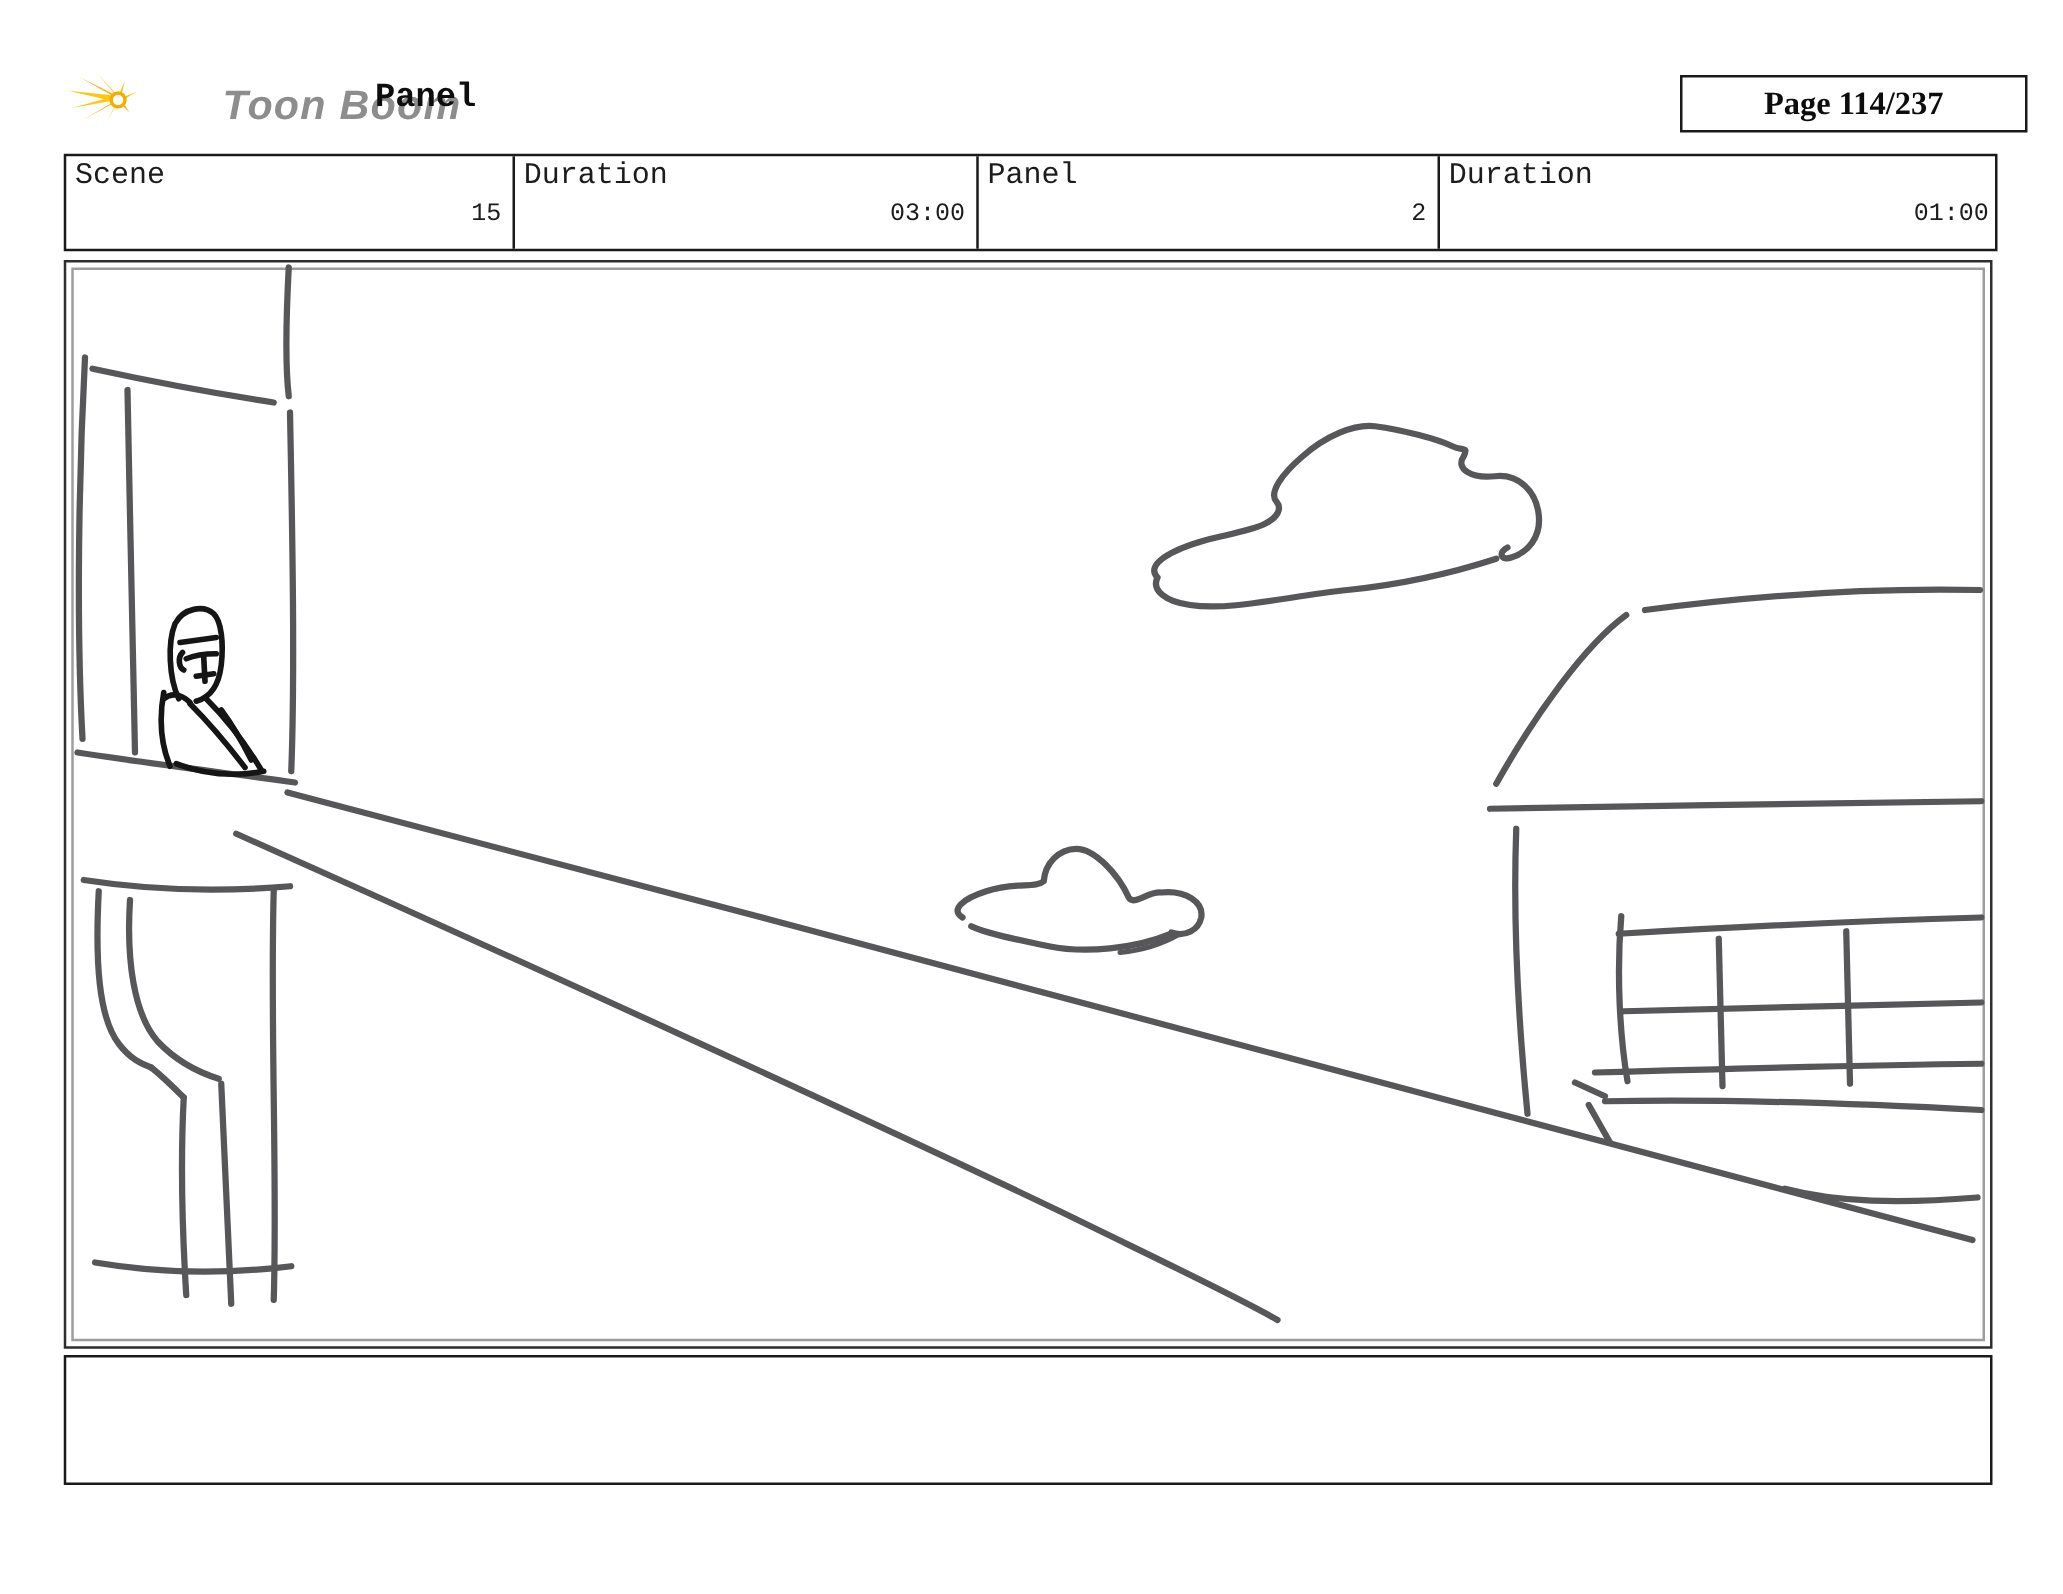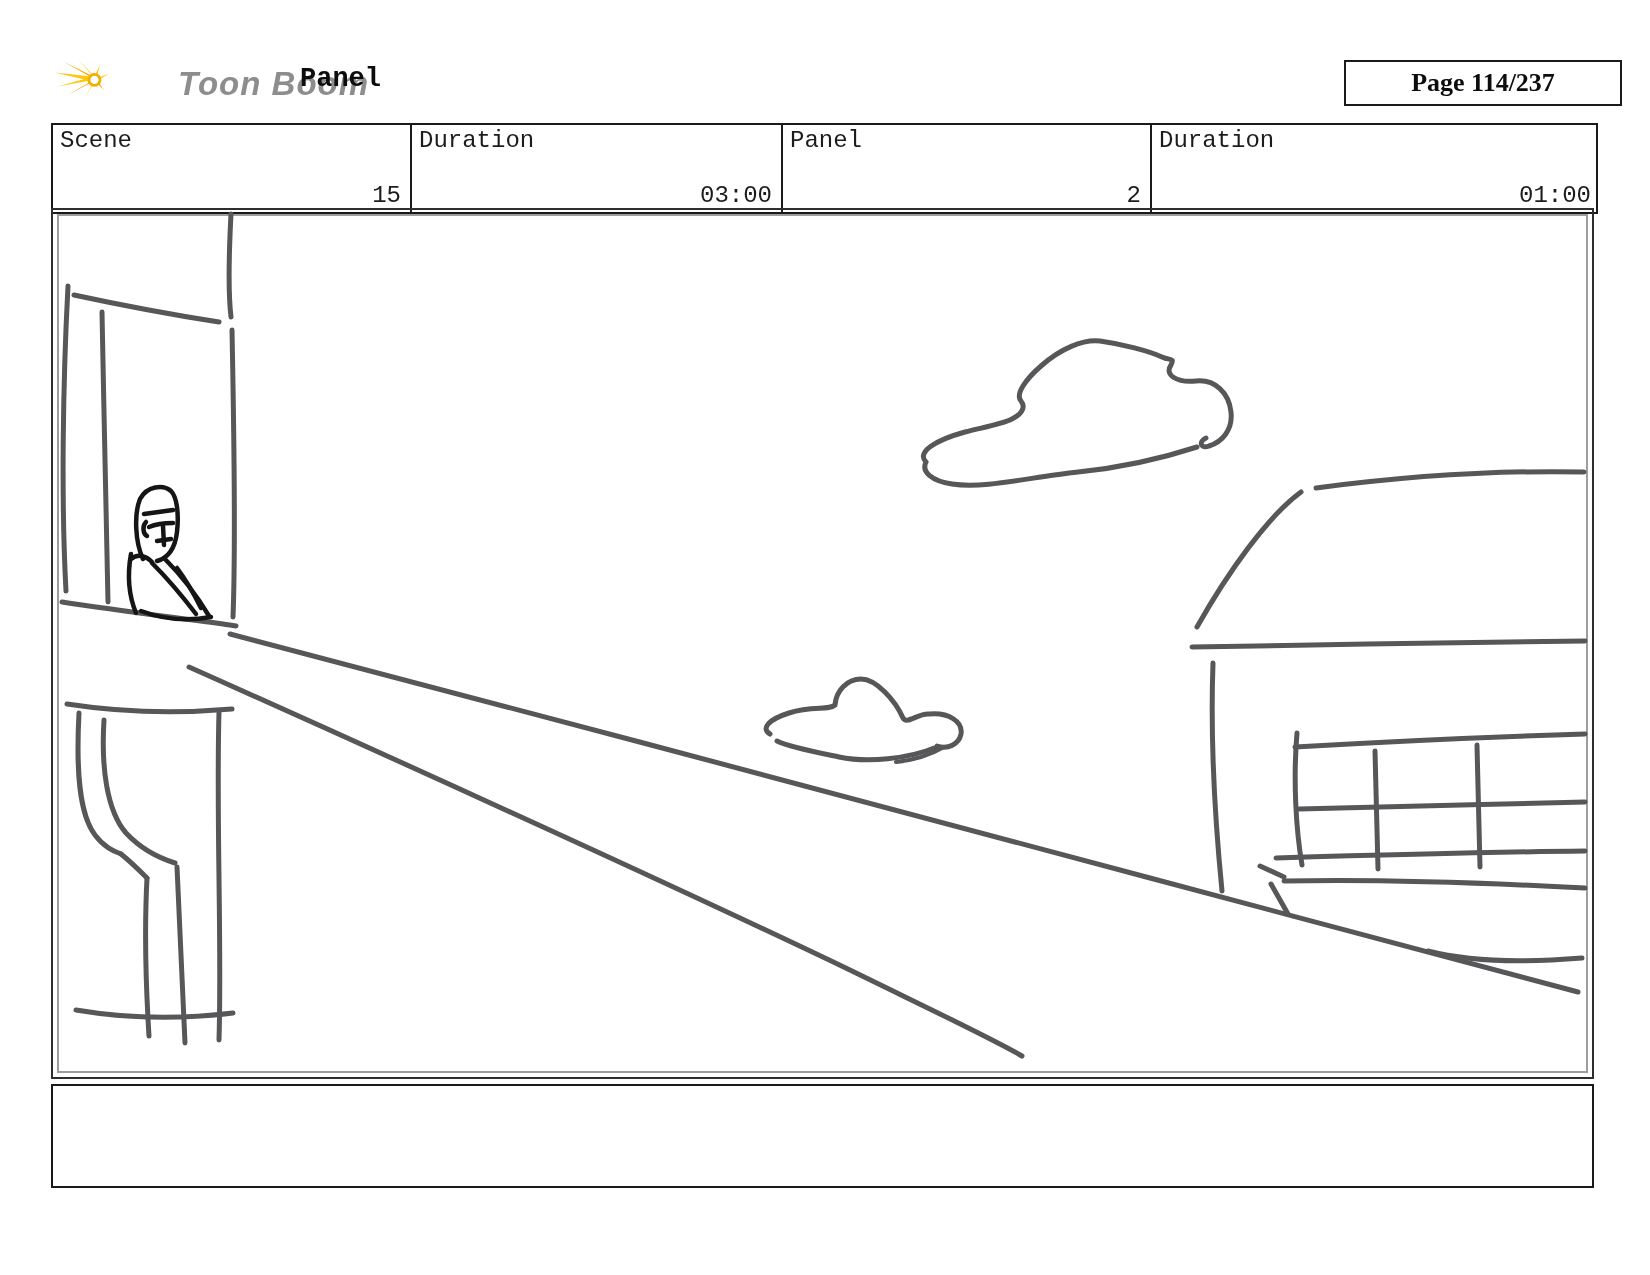--- a/index.html
+++ b/index.html
@@ -11,27 +11,27 @@
   .brand .star{width:72px;height:62px;}
   .brand .brand-text{font-family:"Liberation Sans","DejaVu Sans",sans-serif;
         font-style:italic;font-weight:bold;font-size:33px;color:#8d8d8d;
         letter-spacing:1px;margin-left:6px;margin-top:10px;}
   .doc-title{position:absolute;left:300px;top:64px;font-size:27px;font-weight:bold;color:#0d0d0d;}
   .page-box{position:absolute;left:1344px;top:60px;width:274px;height:42px;
         border:2px solid #1a1a1a;display:flex;align-items:center;justify-content:center;
         font-size:26px;font-weight:bold;color:#0d0d0d;font-family:Liberation Serif, serif;}
 
   
-  .meta{position:absolute;left:51px;top:123px;width:1547px;height:91px;
+  .meta{position:absolute;left:51px;top:123px;width:1547px;height:78px;
         display:grid;grid-template-columns:359px 371px 369px 448px;
         border:2px solid #1a1a1a;box-sizing:border-box;}
   .meta .cell{position:relative;border-right:2px solid #1a1a1a;box-sizing:border-box;}
   .meta .cell:last-child{border-right:none;}
   .meta .lbl{position:absolute;left:7px;top:2px;font-size:24px;color:#1c1c1c;}
-  .meta .val{position:absolute;right:9px;bottom:3px;font-size:24px;color:#1c1c1c;}
+  .meta .val{position:absolute;right:9px;bottom:16px;font-size:20px;color:#1c1c1c;}
 
   
   .panel{position:absolute;left:51px;top:208px;width:1543px;height:871px;
         border:2px solid #2e2e2e;box-sizing:border-box;}
   .panel .inner{position:absolute;left:4px;top:4px;right:4px;bottom:4px;
         border:2px solid #9d9d9d;}
   .sketch{position:absolute;left:0;top:0;width:1650px;height:1275px;pointer-events:none;}
   .scenery{stroke:#57575a;stroke-width:5;fill:none;stroke-linecap:round;stroke-linejoin:round;}
   .scenery .thin{stroke-width:4;}
   .figure{stroke:#151515;stroke-width:4.5;fill:none;stroke-linecap:round;stroke-linejoin:round;}

